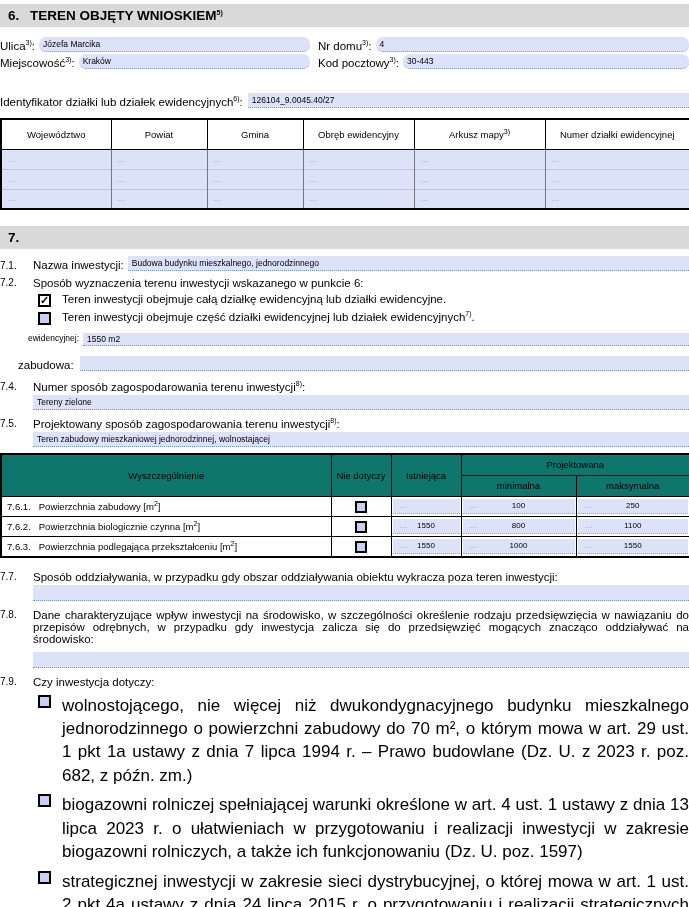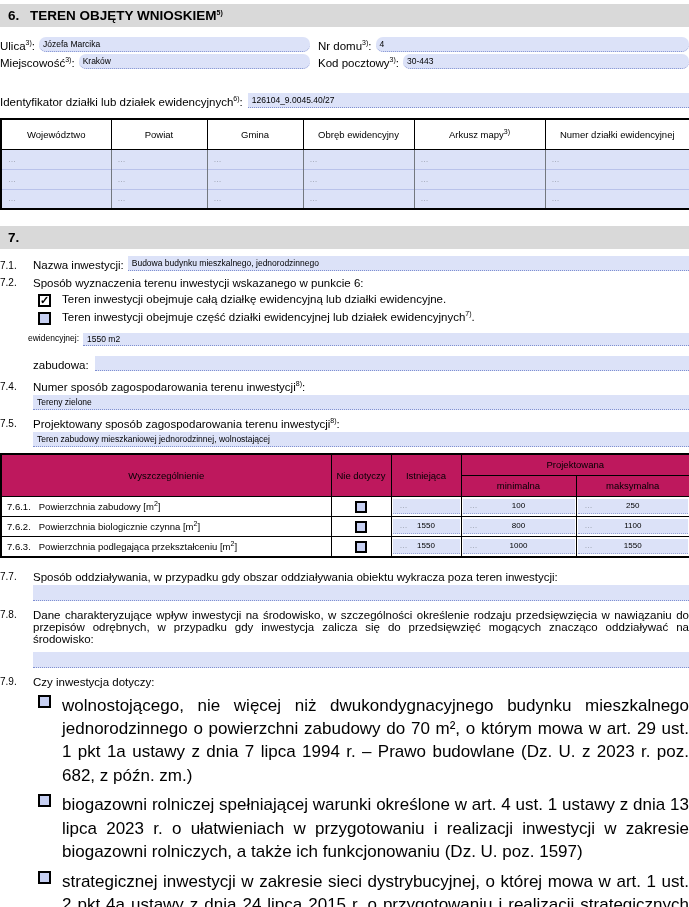--- a/index.html
+++ b/index.html
@@ -93,33 +93,33 @@
   .p721 .p-num721 { width:40px; flex:0 0 40px; }
   .p721 .hl { flex:1; background:#dce2f8; margin-left:4px; }
   .p721 .line2 { display:flex; margin-left:28px; margin-top:1px; }
   .p721 .line2 .lbl2 { white-space:nowrap; padding-right:4px; }
   .p721 .line2 .field { flex:1; height:13px; }
 
   
   .p73 { margin-top:10px; }
   .p73 .line1 { display:flex; font-size:11.5px; }
   .p73 .hl { flex:1; background:#dce2f8; margin-left:5px; word-spacing:4.5px; }
-  .p73 .line2 { display:flex; margin-left:33px; align-items:flex-end; margin-top:1px; }
+  .p73 .line2 { display:flex; margin-left:18px; align-items:flex-end; margin-top:1px; }
   .p73 .line2 .lbl { padding-right:6px; }
   .p73 .line2 .field { flex:1; }
 
   
   .fullfield { margin:2px 0 0 33px; }
   .fullfield .field { width:656px; }
 
   
   .t2 { width:689px; margin-top:6px; border:2px solid #000; }
   .t2 th {
     border:1px solid #000; font-weight:normal; font-size:9.5px;
-    text-align:center; vertical-align:middle; background:#be185d; padding:1px 2px;
+    text-align:center; vertical-align:middle; background:#0f766e; padding:1px 2px;
   }
   .t2 td { border:1px solid #000; height:20px; vertical-align:middle; }
   .t2 .hrow1 th { height:21px; }
   .t2 .hrow2 th { height:21px; }
   .t2-label { font-size:9.5px; padding-left:5px; background:#fff; }
   .t2-num { margin-right:8px; }
   .cb-cell { text-align:center; background:#fff; }
   .cb-small {
     width:12px; height:12px; display:inline-block;
     border:2px solid #000; background:#c7d0f2; vertical-align:middle;

